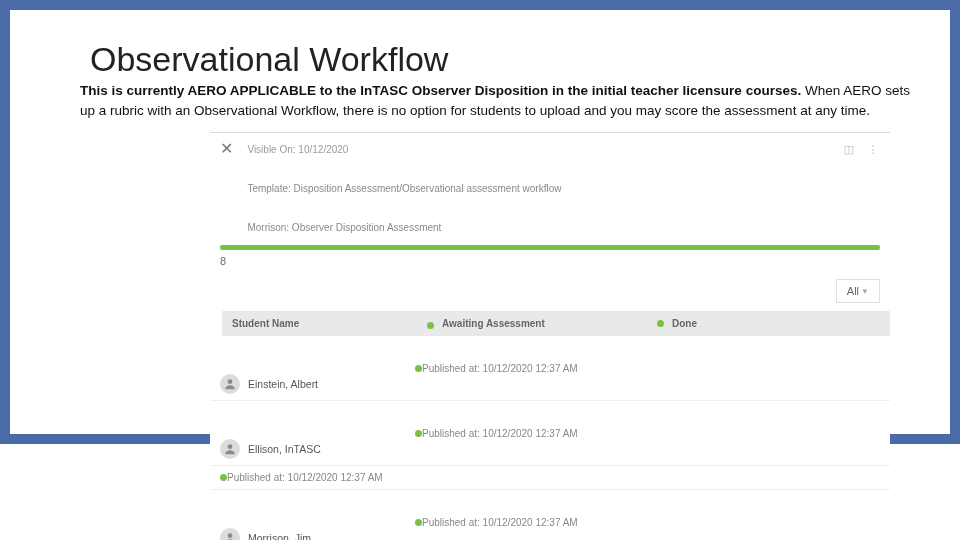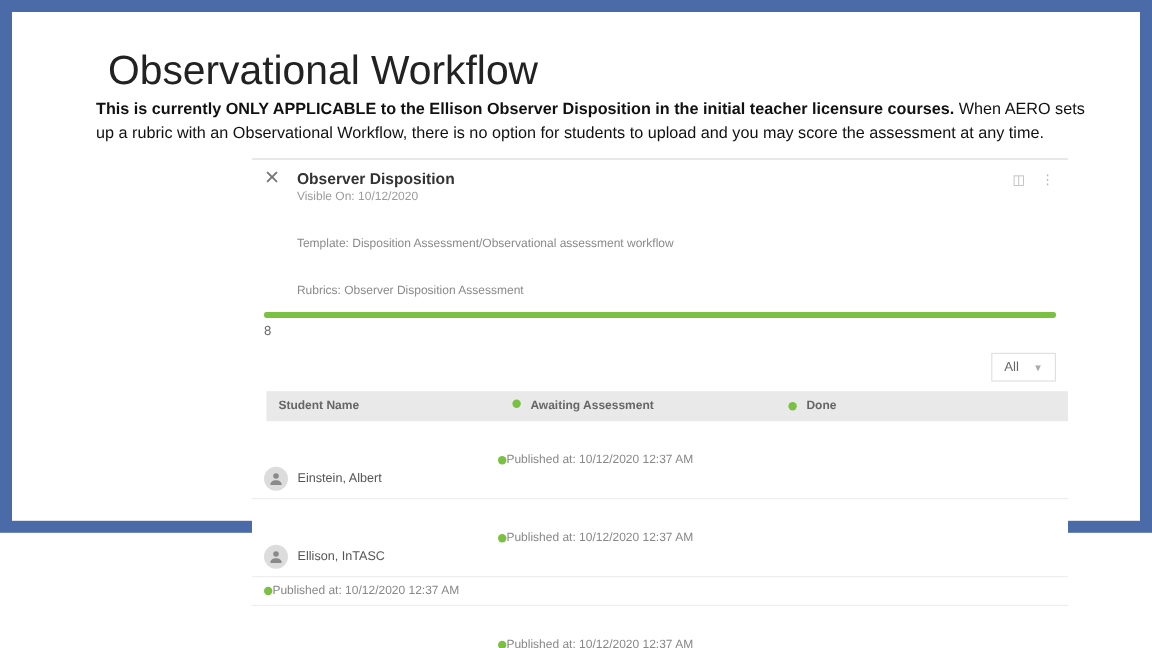--- a/index.html
+++ b/index.html
@@ -17,55 +17,54 @@
   .hdr-sub { font-size: 10px; color: #9b9b9b; margin-top: 3px; }
   .hdr-meta { font-size: 10px; color: #8a8a8a; margin-top: 28px; }
   .hdr-tools { display: flex; gap: 10px; align-items: flex-start; padding-top: 2px; }
   .hdr-tool { width: 14px; height: 14px; color: #b5b5b5; font-size: 11px; text-align: center; }
 
   .progress-row { padding: 6px 10px 8px 10px; }
   .progress-bar { height: 5px; background: #7ac142; border-radius: 2px; }
   .progress-count { font-size: 11px; color: #6b6b6b; margin-top: 5px; }
 
   .filter-row { display: flex; justify-content: flex-end; padding: 4px 10px 8px 10px; }
-  .filter-select { display: inline-flex; align-items: center; gap: 12px; font-size: 11px; color: #666; border: 1px solid #e0e0e0; padding: 5px 10px; background: #fff; }
+  .filter-select { display: inline-flex; align-items: center; gap: 2px; font-size: 11px; color: #666; border: 1px solid #e0e0e0; padding: 5px 10px; background: #fff; }
   .chev { font-size: 8px; color: #aaa; }
 
   .grid-header { display: flex; background: #e9e9e9; font-size: 10px; color: #666; font-weight: 600; padding: 7px 10px; margin-left: 12px; }
   .col-student { flex: 0 0 195px; }
-  .col-status { flex: 0 0 230px; display: flex; align-items: flex-start; gap: 8px; }
+  .col-status { flex: 0 0 230px; display: flex; align-items: flex-end; gap: 8px; }
   .col-done { flex: 1; display: flex; align-items: center; gap: 8px; }
   .dot { width: 7px; height: 7px; border-radius: 50%; background: #7ac142; display: inline-block; }
 
   .row { display: flex; align-items: center; padding: 6px 10px; border-bottom: 1px solid #eee; font-size: 10.5px; color: #555; }
   .row .col-student { display: flex; align-items: center; gap: 8px; margin-top: 32px; }
   .avatar { width: 20px; height: 20px; border-radius: 50%; background: #dcdcdc; display: flex; align-items: center; justify-content: center; }
   .avatar svg { width: 14px; height: 14px; }
   .row .col-status { display: flex; align-items: center; gap: 0; color: #888; font-size: 10px; }
   .row .col-done { }
 </style>
 </head>
 <body>
 
 <div class="frame">
 
   <h1 class="title">Observational Workflow</h1>
   <p class="desc">
-    <b>This is currently ONLY APPLICABLE to the Ellison Observer Disposition in the initial teacher licensure courses.</b><span> When AERO sets up a rubric with an Observational Workflow, there is no option for students to upload and you may score the assessment at any time.</span>
+    <b>This is currently AERO APPLICABLE to the InTASC Observer Disposition in the initial teacher licensure courses.</b><span> When AERO sets up a rubric with an Observational Workflow, there is no option for students to upload and you may score the assessment at any time.</span>
   </p>
 
   <div class="shot">
 
     <div class="shot-header">
       <span class="close-x">✕</span>
       <div class="hdr-col">
-        <div class="hdr-title">Observer Disposition</div>
         <div class="hdr-sub">Visible On: 10/12/2020</div>
         <div class="hdr-meta">Template: Disposition Assessment/Observational assessment workflow</div>
-        <div class="hdr-meta">Rubrics: Observer Disposition Assessment</div>
+        <div class="hdr-meta">Morrison: Observer Disposition Assessment</div>
       </div>
       <div class="hdr-tools">
         <span class="hdr-tool">◫</span>
         <span class="hdr-tool">⋮</span>
       </div>
     </div>
 
     <div class="progress-row">
       <div class="progress-bar"></div>
       <div class="progress-count">8</div>

